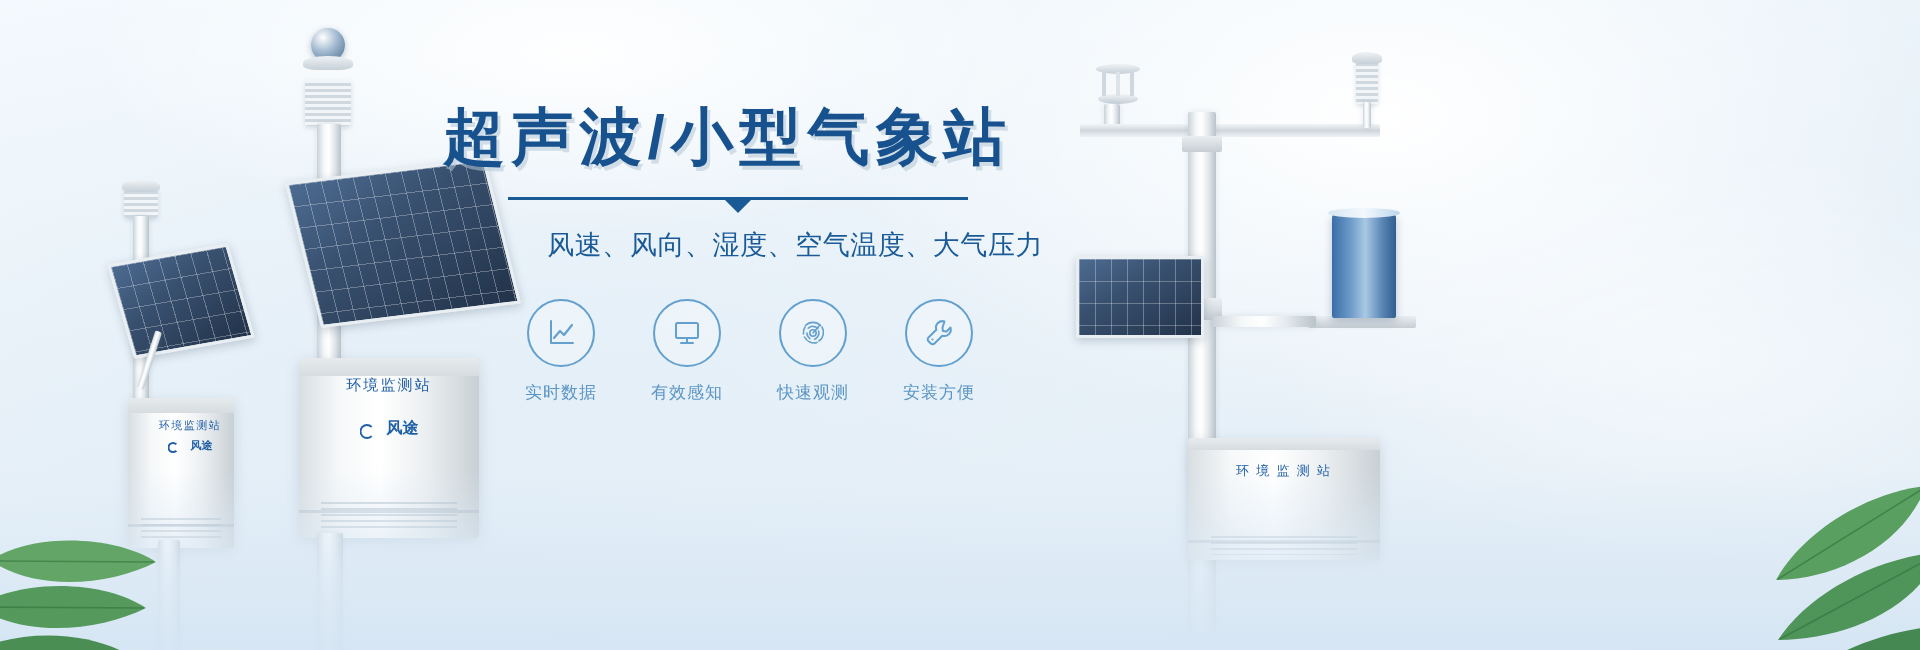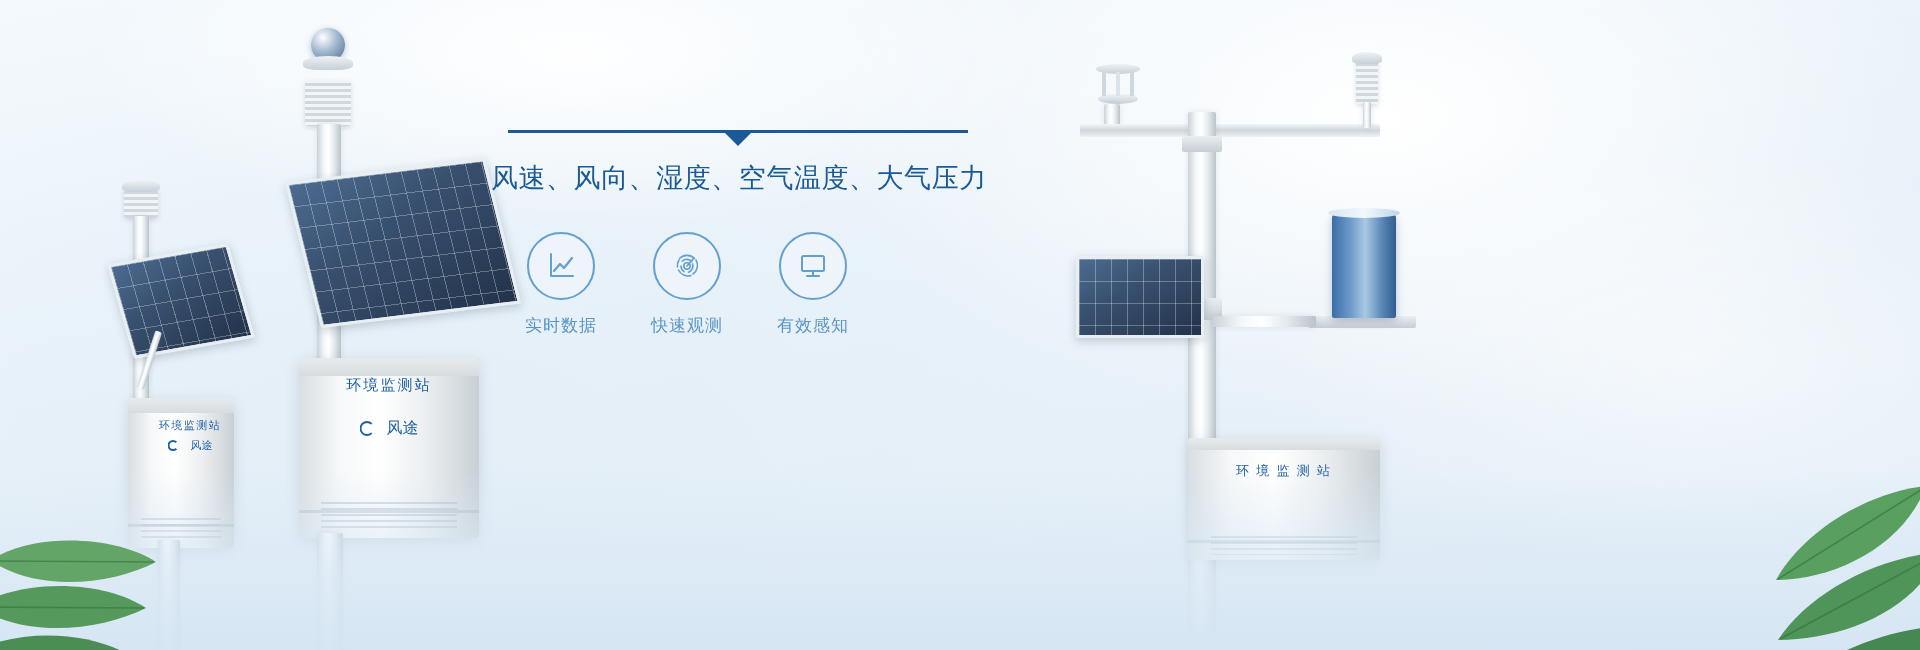--- a/index.html
+++ b/index.html
@@ -52,21 +52,21 @@
   }
   .cabinet .cab-top { position:absolute; left:0; right:0; top:0; height:10%;
     background:linear-gradient(to bottom,#e7ebee,#d6dcdf); border-radius:3px 3px 0 0; }
   .cabinet .cab-strip { position:absolute; left:0; right:0; bottom:14%; height:3px; background:rgba(160,175,188,.45); }
   .cabinet .cab-vent { position:absolute; left:12%; right:12%; bottom:4%; height:16%;
     background:repeating-linear-gradient(to bottom, rgba(170,185,196,.55) 0 2px, rgba(255,255,255,0) 2px 6px); }
 
   .cab-label { position:absolute; left:50%; transform:translateX(-50%);
     color:#1f5fa6; font-weight:400; letter-spacing:.14em; white-space:nowrap; }
   .cab-brand { position:absolute; left:50%; transform:translateX(-50%);
-    color:#1f5fa6; font-weight:400; white-space:nowrap; display:flex; align-items:center; gap:12px; }
+    color:#1f5fa6; font-weight:700; white-space:nowrap; display:flex; align-items:flex-end; gap:12px; }
   .brand-mark { display:inline-block; border:2px solid #1f5fa6; border-radius:50%;
     border-right-color:transparent; }
 
   
   .sensor-stack { position:absolute;
     background:repeating-linear-gradient(to bottom,#f3f6f8 0 3px,#cfd8de 3px 6px);
     border-radius:3px; box-shadow:0 2px 5px rgba(100,120,140,.22); }
   .sensor-cap { position:absolute; background:linear-gradient(to bottom,#eef2f5,#c6d0d7); border-radius:50% 50% 30% 30%; }
   .dome { position:absolute; border-radius:50%;
     background:radial-gradient(circle at 35% 28%, #ffffff 0%, #9fb7cf 45%, #4a6a8c 100%);
@@ -88,21 +88,21 @@
     letter-spacing:.10em; white-space:nowrap;
     text-shadow:3px 4px 0 rgba(180,198,214,.55);
   }
 
   .divider { position:relative; width:460px; height:3px; background:#1a5a96;
              margin:26px 0 0 65px; }
   .divider::after { content:""; position:absolute; left:50%; top:3px; transform:translateX(-50%);
              border-left:13px solid transparent; border-right:13px solid transparent;
              border-top:13px solid #1a5a96; }
 
-  .sublines { margin:22px 0 0 48px; }
+  .sublines { margin:22px 0 0 48px;text-align:right; }
   .subline { font-size:27px; color:#1a5a96; letter-spacing:.02em;
              line-height:1.75; white-space:nowrap; font-weight:400; }
 
   .features { display:flex; margin:30px 0 12px 68px; gap:26px; }
   .feature { width:100px; display:flex; flex-direction:column; align-items:center; }
   .feature-circle { width:68px; height:68px; border:2px solid #63a0ce; border-radius:50%;
                     display:flex; align-items:center; justify-content:center;
                     background:rgba(255,255,255,.25); }
   .feature-label { margin-top:14px; font-size:17px; color:#5b95c4; letter-spacing:.06em; white-space:nowrap; }
 </style>
@@ -224,37 +224,51 @@
       <path d="M330 236 C 272 240, 214 266, 192 290 L 330 290 Z" fill="#3b8145"></path>
     </g>
     <g stroke="#2b6a35" stroke-width="1.6" opacity="0.5" fill="none">
       <path d="M314 98 L168 189"></path>
         <path d="M328 164 L170 249"></path>
     </g>
   </svg>
 
   <div class="content">
 
+    <div class="headline">超声波/小型气象站</div>
 
     <div class="divider"></div>
 
     <div class="sublines">
       <div class="subline">风速、风向、湿度、空气温度、大气压力</div>
     </div>
 
     <div class="features">
 
       <div class="feature">
         <div class="feature-circle">
           <svg width="34" height="34" viewBox="0 0 34 34">
             <path d="M7 5 V27 H29" fill="none" stroke="#63a0ce" stroke-width="2" stroke-linecap="round" stroke-linejoin="round"></path>
             <path d="M10 22 L16 15 L20 19 L28 9" fill="none" stroke="#63a0ce" stroke-width="2.2" stroke-linecap="round" stroke-linejoin="round"></path>
           </svg>
         </div>
         <div class="feature-label">实时数据</div>
+      </div>
+
+      <div class="feature">
+        <div class="feature-circle">
+          <svg width="34" height="34" viewBox="0 0 34 34">
+            <g fill="none" stroke="#63a0ce" stroke-width="2" stroke-linecap="round" stroke-linejoin="round">
+              <rect x="6" y="7" width="22" height="15" rx="1.5"></rect>
+              <path d="M17 22 V26"></path>
+              <path d="M11 27 H23"></path>
+            </g>
+          </svg>
+        </div>
+        <div class="feature-label">有效感知</div>
       </div>
 
       <div class="feature">
         <div class="feature-circle">
           <svg width="34" height="34" viewBox="0 0 34 34">
             <g fill="none" stroke="#63a0ce" stroke-width="1.6" stroke-linecap="round">
               <circle cx="17" cy="17" r="3.2"></circle>
               <path d="M9.5 9.5 A10.5 10.5 0 0 1 24.5 9.5"></path>
               <path d="M26 11 A10.5 10.5 0 0 1 23 25"></path>
               <path d="M21 26.5 A10.5 10.5 0 0 1 8.5 21"></path>
@@ -266,25 +280,23 @@
             </g>
           </svg>
         </div>
         <div class="feature-label">快速观测</div>
       </div>
 
       <div class="feature">
         <div class="feature-circle">
           <svg width="34" height="34" viewBox="0 0 34 34">
             <g fill="none" stroke="#63a0ce" stroke-width="2" stroke-linecap="round" stroke-linejoin="round">
-              <rect x="6" y="7" width="22" height="15" rx="1.5"></rect>
-              <path d="M17 22 V26"></path>
-              <path d="M11 27 H23"></path>
+              <path d="M22.5 5.5 a6.5 6.5 0 0 0 -8.2 8.2 L6.5 21.5 a2.6 2.6 0 0 0 0 3.7 l2.3 2.3 a2.6 2.6 0 0 0 3.7 0 l7.8 -7.8 a6.5 6.5 0 0 0 8.2 -8.2 l-4 4 l-3.6 -0.4 l-0.4 -3.6 z"></path>
+              <circle cx="10.5" cy="23.5" r="1.1" fill="#63a0ce" stroke="none"></circle>
             </g>
           </svg>
         </div>
-        <div class="feature-label">有效感知</div>
+        <div class="feature-label">安装方便</div>
       </div>
-
 
     </div>
   </div>
 </div>
 
 </body></html>

